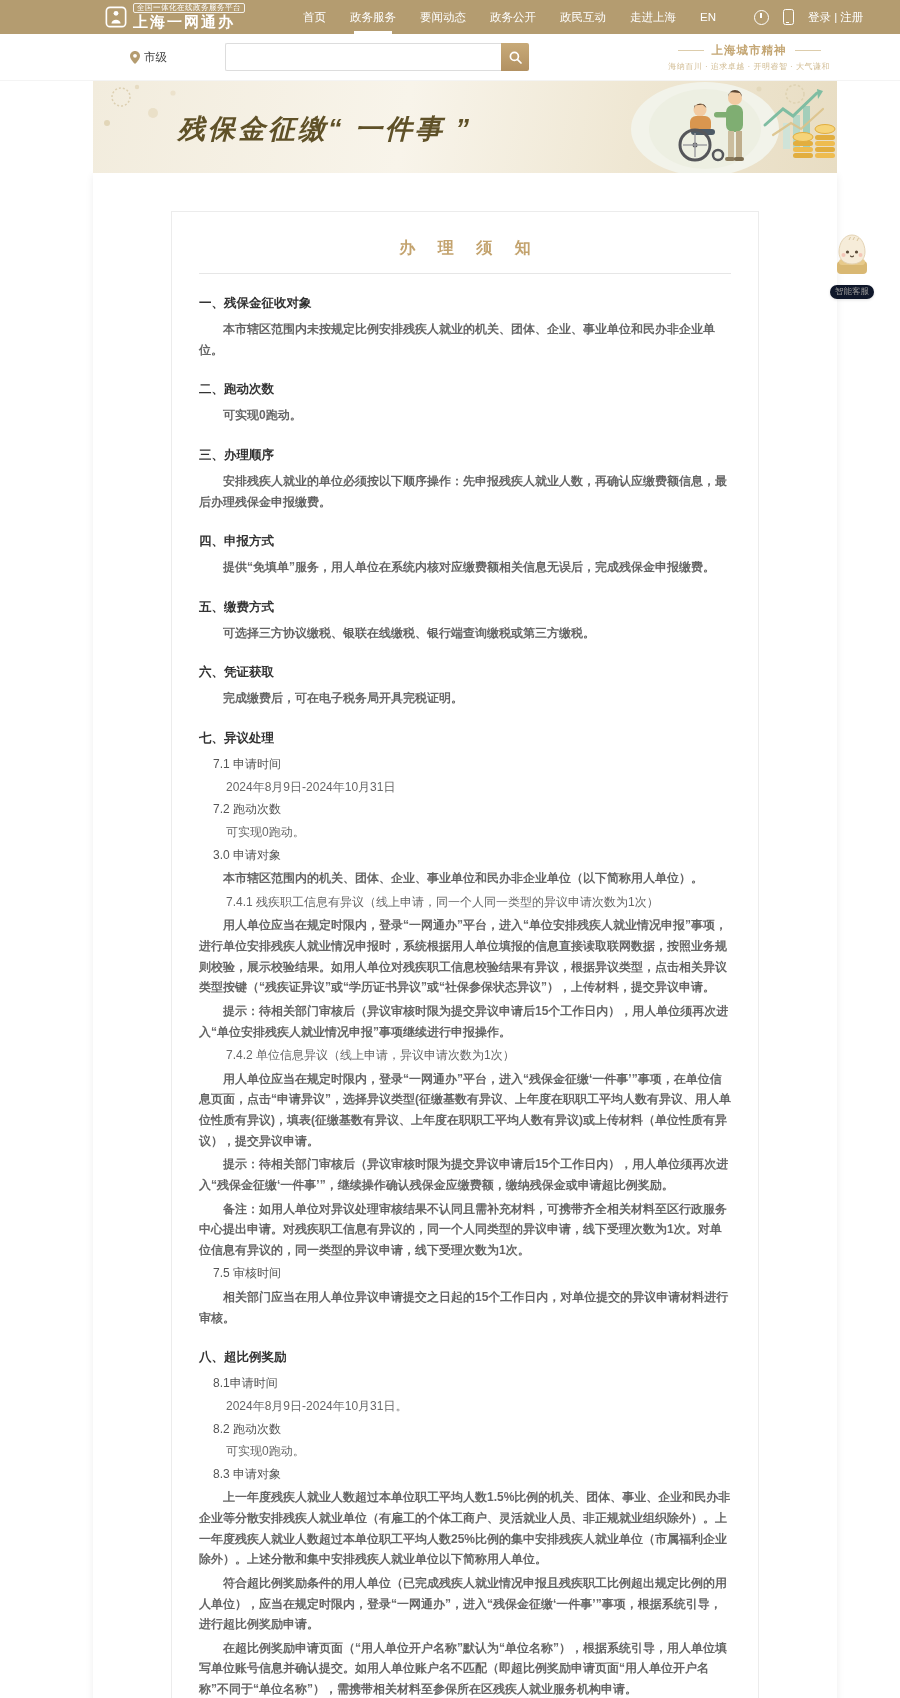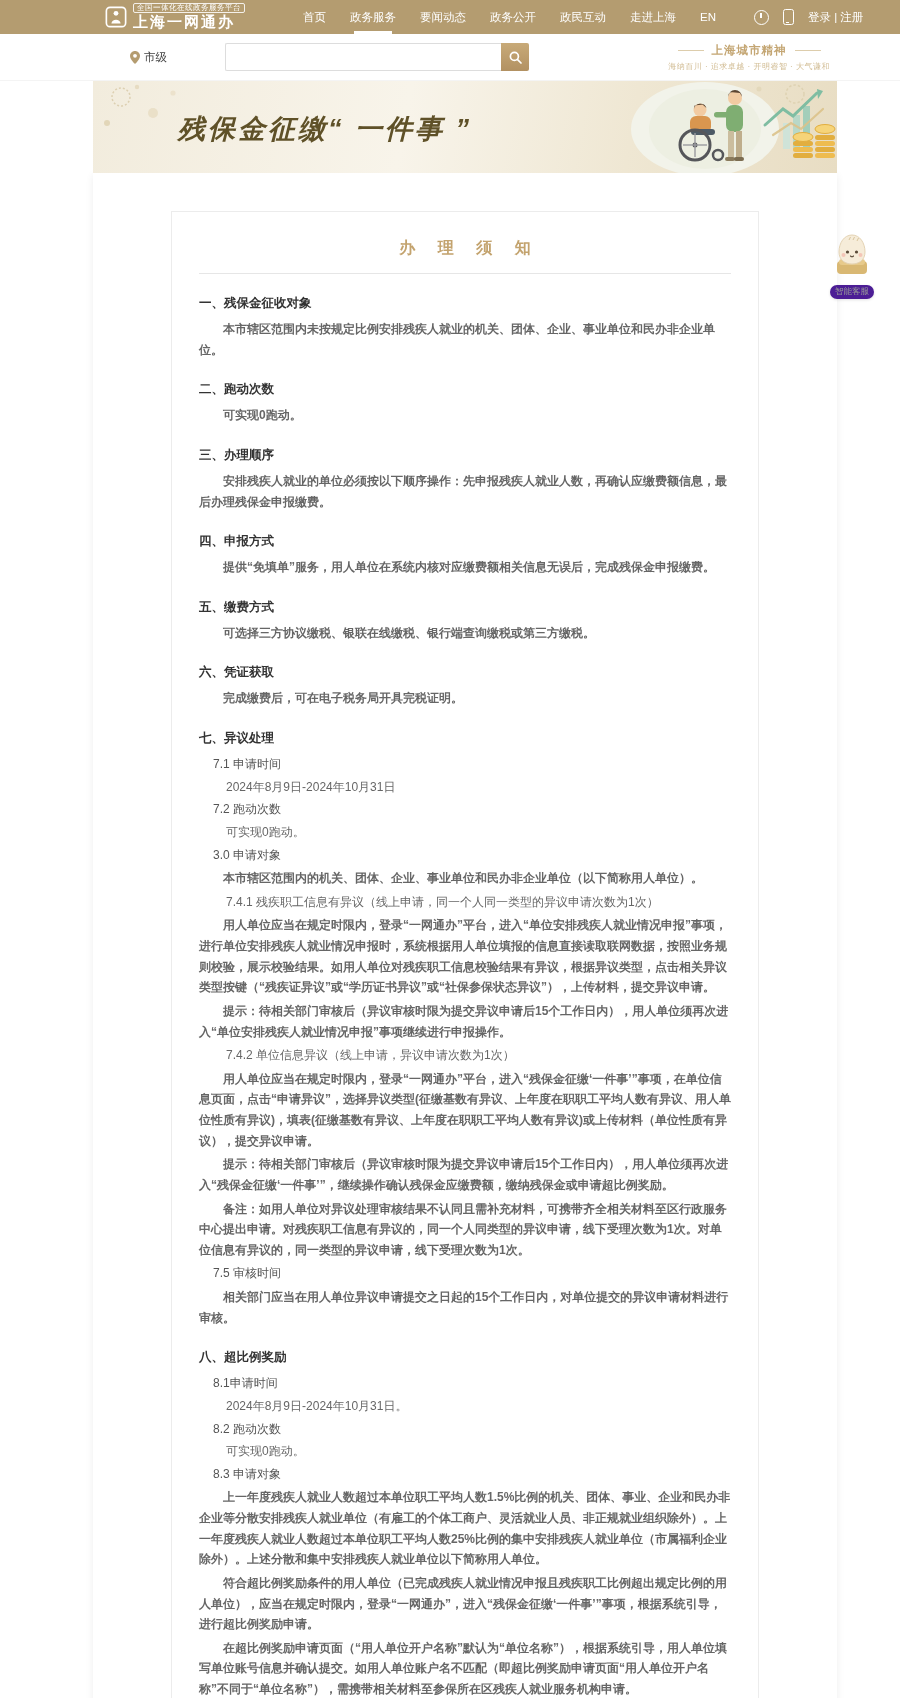--- a/index.html
+++ b/index.html
@@ -90,21 +90,21 @@
   .para{font-size:12px;color:#666;line-height:1.72;margin:2px 4px;}
   .para.indent{text-indent:2em;margin:3px 0;font-weight:bold;}
   .para.sub1{margin-left:14px;color:#555;}
   .para.sub2{margin-left:27px;}
 
   
   .float-widget{
     position:absolute;right:20px;top:232px;width:56px;text-align:center;cursor:pointer;
   }
   .float-label{
-    display:inline-block;margin-top:2px;background:#4c1d95;border-radius:7px;
+    display:inline-block;margin-top:2px;background:#0f172a;border-radius:7px;
     font-size:8.5px;color:#999;padding:1px 5px;box-shadow:0 1px 3px rgba(0,0,0,.12);
     white-space:nowrap;
   }
 </style>
 </head>
 <body>
 
 <div class="page">
 
   <header class="topbar">

